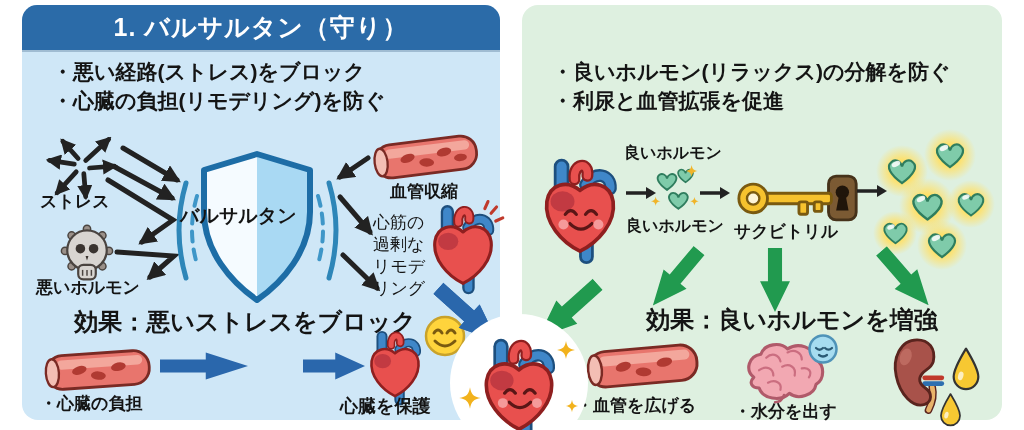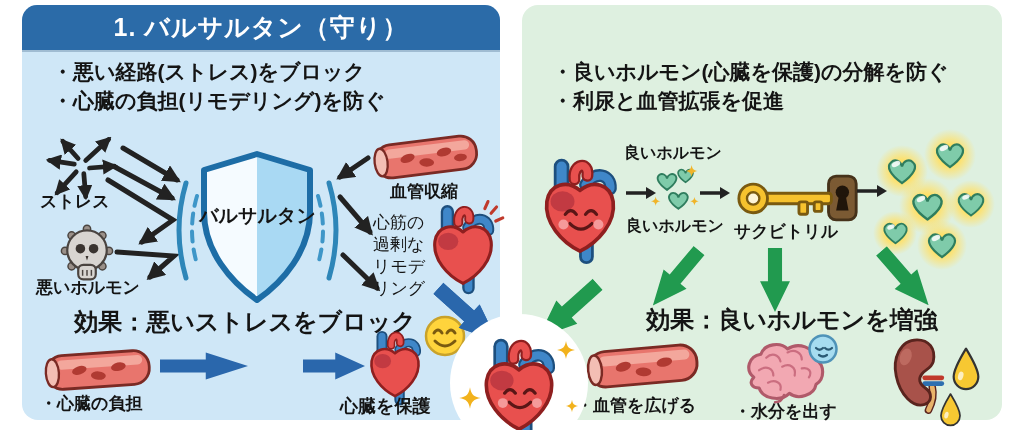--- a/index.html
+++ b/index.html
@@ -18,21 +18,21 @@
   .f16{font-size:16px;}.f17{font-size:17px;}.f18{font-size:18px;}
   .effect{position:absolute;font-weight:700;font-size:24px;text-align:center;white-space:nowrap;z-index:2;}
   .icon{position:absolute;z-index:2;}
   .icon svg{display:block;width:100%;height:100%;overflow:visible;}
   .barrow{position:absolute;z-index:2;}
   .barrow svg{display:block;width:100%;height:100%;}
   .blue{color:#2a67ac;}.green{color:#219a4f;}
   .center-circle{position:absolute;left:450px;top:314px;width:138px;height:138px;border-radius:50%;
           background:#fff;z-index:3;}
   .remod{position:absolute;font-weight:400;font-size:17px;line-height:22px;z-index:2;}
-  .shield-label{position:absolute;font-weight:700;font-size:19px;text-align:center;z-index:2;}
+  .shield-label{position:absolute;font-weight:700;font-size:19px;text-align:left;z-index:2;}
 </style>
 </head>
 <body>
 
 <div class="canvas">
 
   <div class="panel panel-left">
     <div class="panel-header hdr-blue">1. バルサルタン（守り）</div>
 
     <div class="bullets">
@@ -212,21 +212,21 @@
     <div class="barrow blue" style="left:406px;top:287px;width:80px;height:46px;transform:rotate(42deg);">
       <svg viewBox="0 0 100 100" preserveAspectRatio="none">
           <polygon points="0,34 52,34 52,16 100,50 52,84 52,66 0,66" fill="currentColor"></polygon>
         </svg>
     </div>
   </div>
 
   <div class="panel panel-right">
 
     <div class="bullets">
-      <div>・良いホルモン(心臓を保護)の分解を防ぐ</div>
+      <div>・良いホルモン(リラックス)の分解を防ぐ</div>
       <div>・利尿と血管拡張を促進</div>
     </div>
 
     <div class="icon" style="left:12px;top:141px;width:92px;height:122px;">
       <svg viewBox="0 0 100 120">
         <path d="M30,16 L30,60" stroke="#1d4f7e" stroke-width="17" stroke-linecap="round" fill="none"></path>
         <path d="M30,16 L30,60" stroke="#3f87c9" stroke-width="11" stroke-linecap="round" fill="none"></path>
         <path d="M57,98 L57,114" stroke="#1d4f7e" stroke-width="16" stroke-linecap="round" fill="none"></path>
         <path d="M57,98 L57,114" stroke="#3f87c9" stroke-width="10" stroke-linecap="round" fill="none"></path>
         <path d="M56,36 C66,20 84,24 83,40" stroke="#1d4f7e" stroke-width="14" fill="none" stroke-linecap="round"></path>

